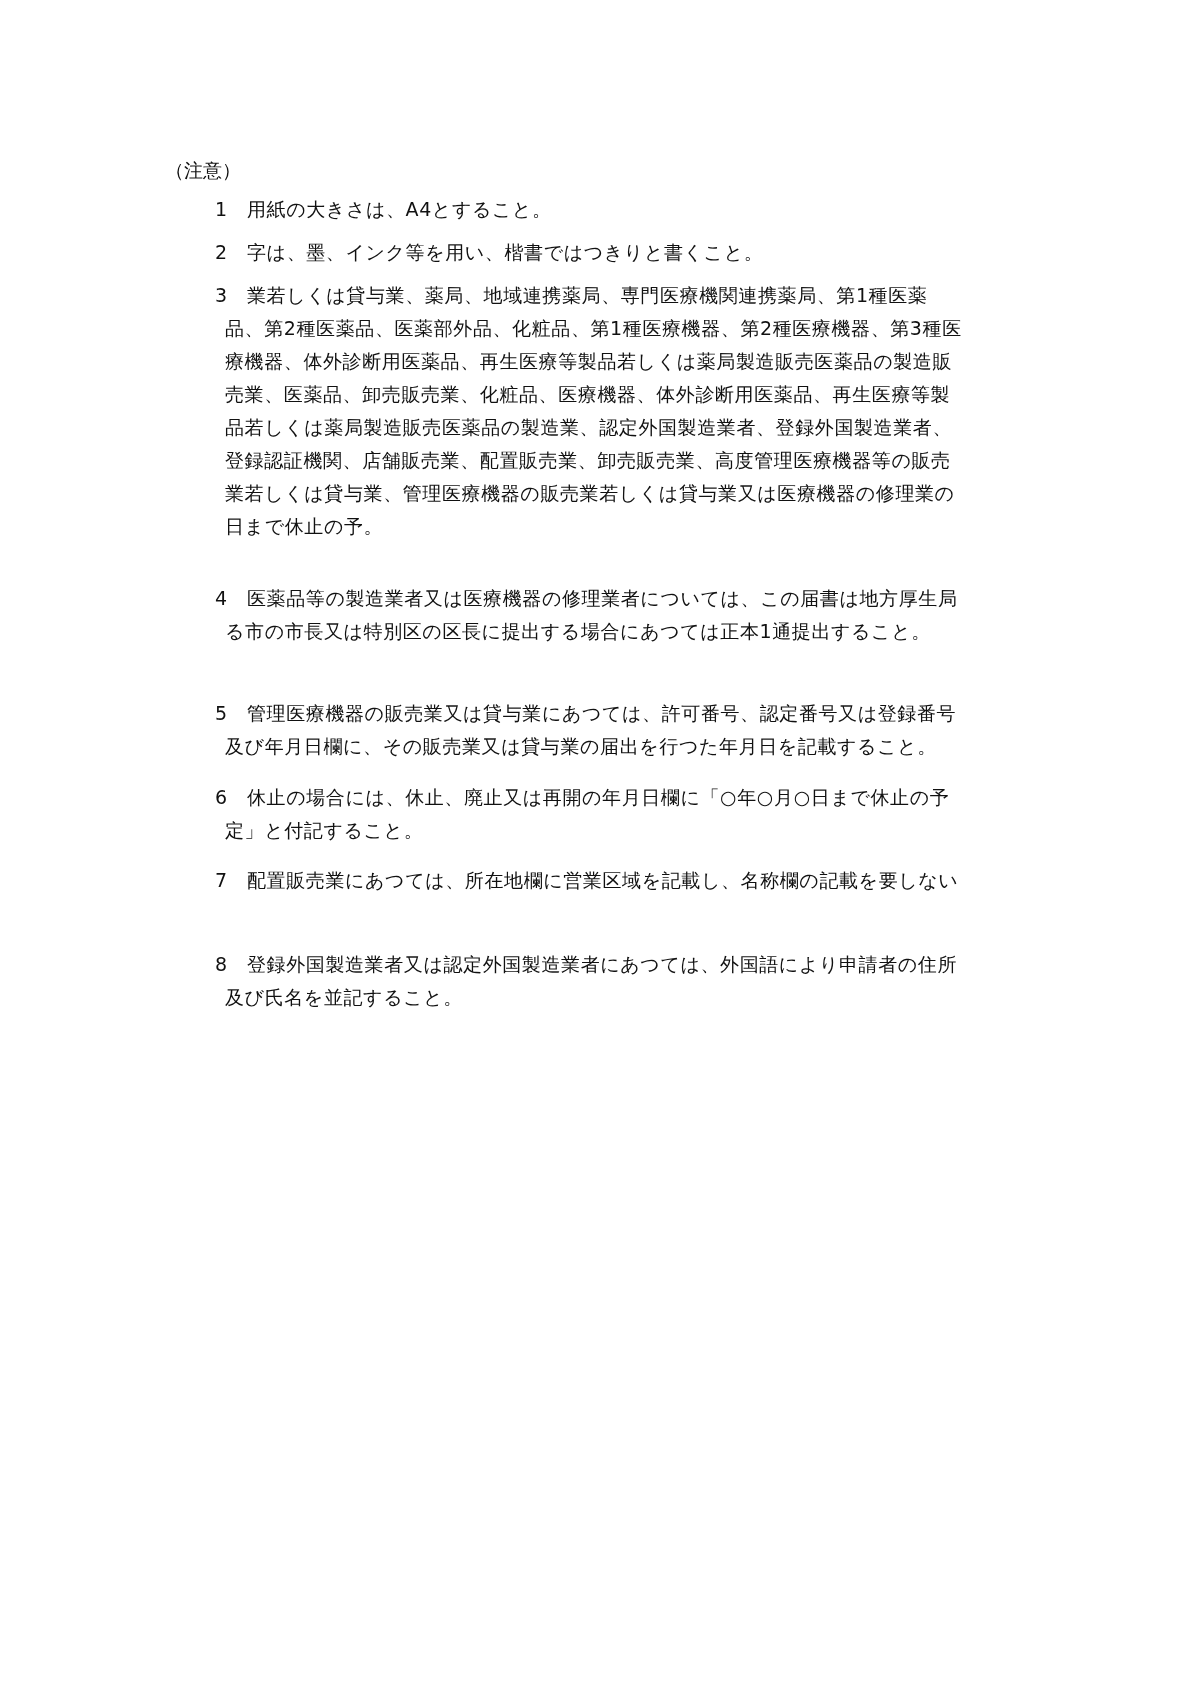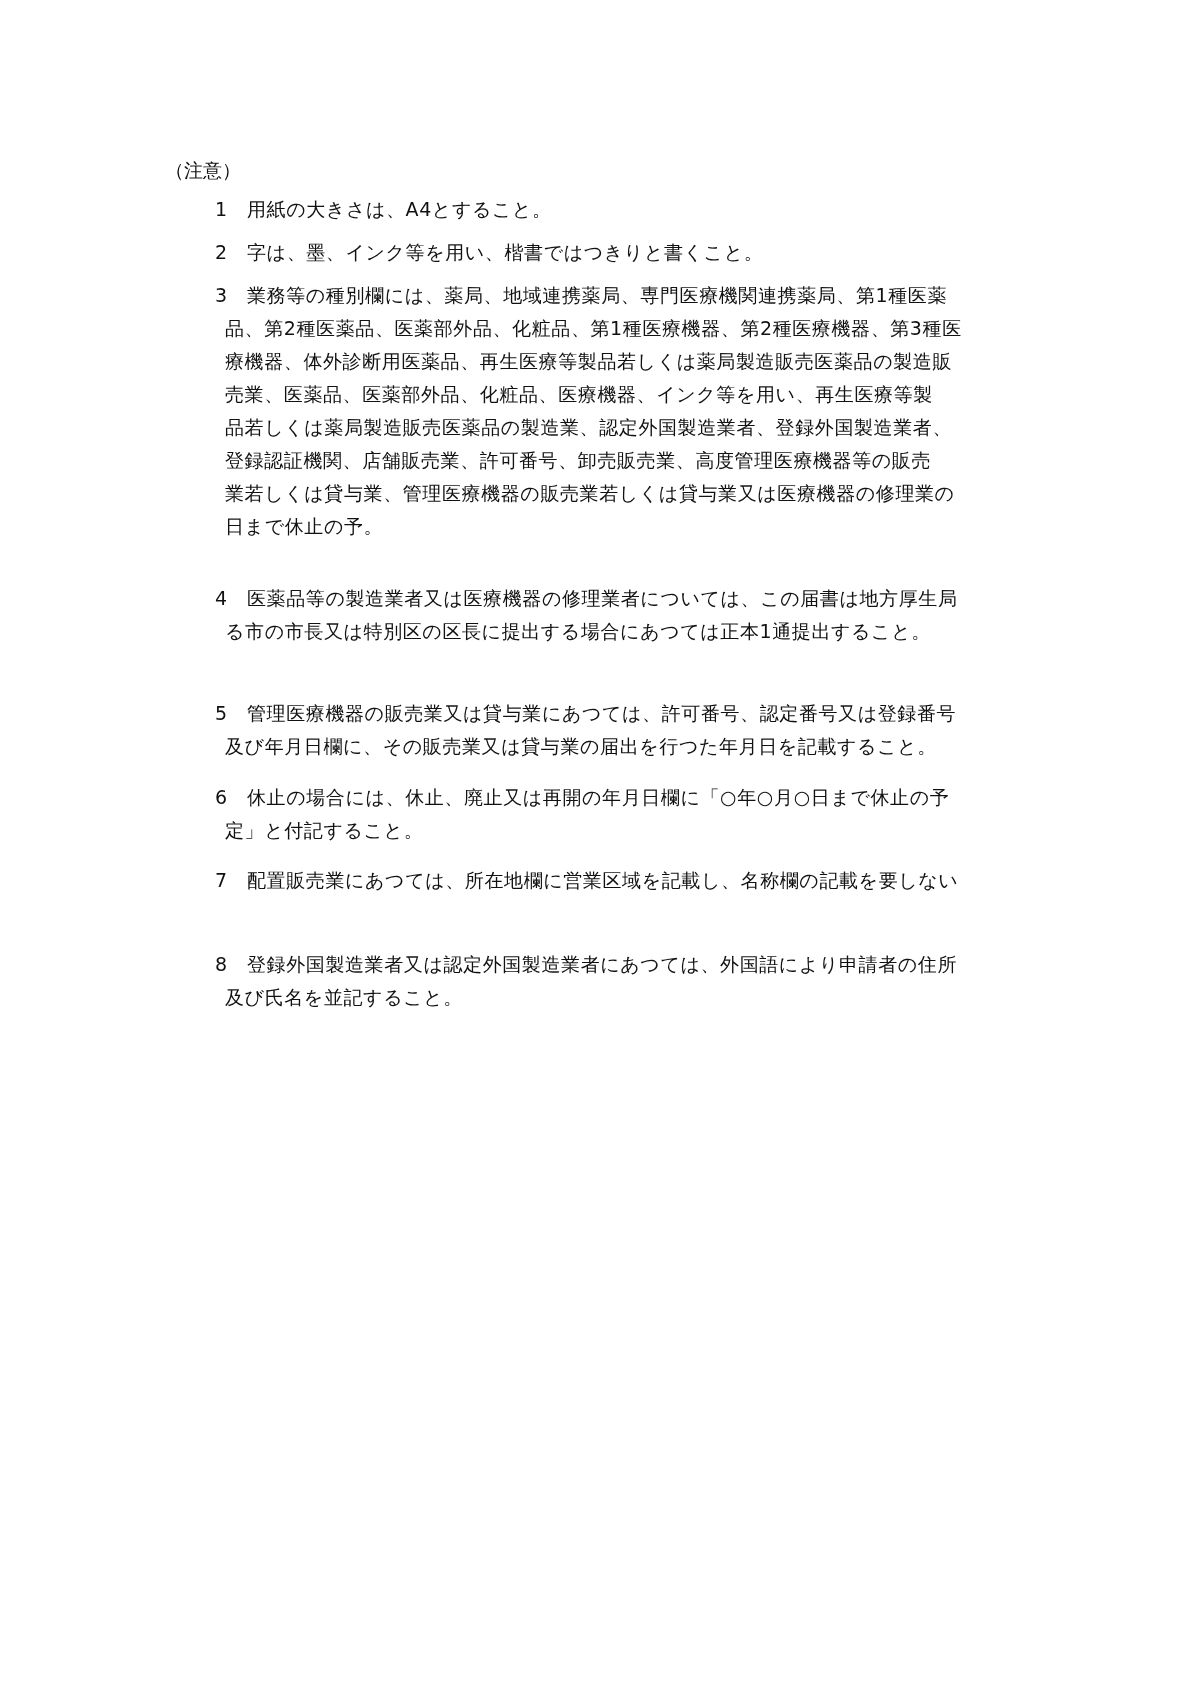--- a/index.html
+++ b/index.html
@@ -22,26 +22,26 @@
   <span class="line first">用紙の大きさは、A4とすること。</span>
 </div>
 
 <div class="item" style="top:236px">
   <span class="num" style="line-height:33px">2</span>
   <span class="line first">字は、墨、インク等を用い、楷書ではつきりと書くこと。</span>
 </div>
 
 <div class="item" style="top:279px">
   <span class="num" style="line-height:33px">3</span>
-  <span class="line first">業務等の種別欄には、薬局、地域連携薬局、専門医療機関連携薬局、第1種医薬</span>
+  <span class="line first">業若しくは貸与業、薬局、地域連携薬局、専門医療機関連携薬局、第1種医薬</span>
   <span class="line cont">品、第2種医薬品、医薬部外品、化粧品、第1種医療機器、第2種医療機器、第3種医</span>
   <span class="line cont">療機器、体外診断用医薬品、再生医療等製品若しくは薬局製造販売医薬品の製造販</span>
-  <span class="line cont">売業、医薬品、医薬部外品、化粧品、医療機器、インク等を用い、再生医療等製</span>
+  <span class="line cont">売業、医薬品、卸売販売業、化粧品、医療機器、体外診断用医薬品、再生医療等製</span>
   <span class="line cont">品若しくは薬局製造販売医薬品の製造業、認定外国製造業者、登録外国製造業者、</span>
-  <span class="line cont">登録認証機関、店舗販売業、許可番号、卸売販売業、高度管理医療機器等の販売</span>
+  <span class="line cont">登録認証機関、店舗販売業、配置販売業、卸売販売業、高度管理医療機器等の販売</span>
   <span class="line cont">業若しくは貸与業、管理医療機器の販売業若しくは貸与業又は医療機器の修理業の</span>
   <span class="line cont">日まで休止の予。</span>
 </div>
 
 <div class="item" style="top:582px">
   <span class="num" style="line-height:33px">4</span>
   <span class="line first">医薬品等の製造業者又は医療機器の修理業者については、この届書は地方厚生局</span>
   <span class="line cont">る市の市長又は特別区の区長に提出する場合にあつては正本1通提出すること。</span>
 </div>
 

